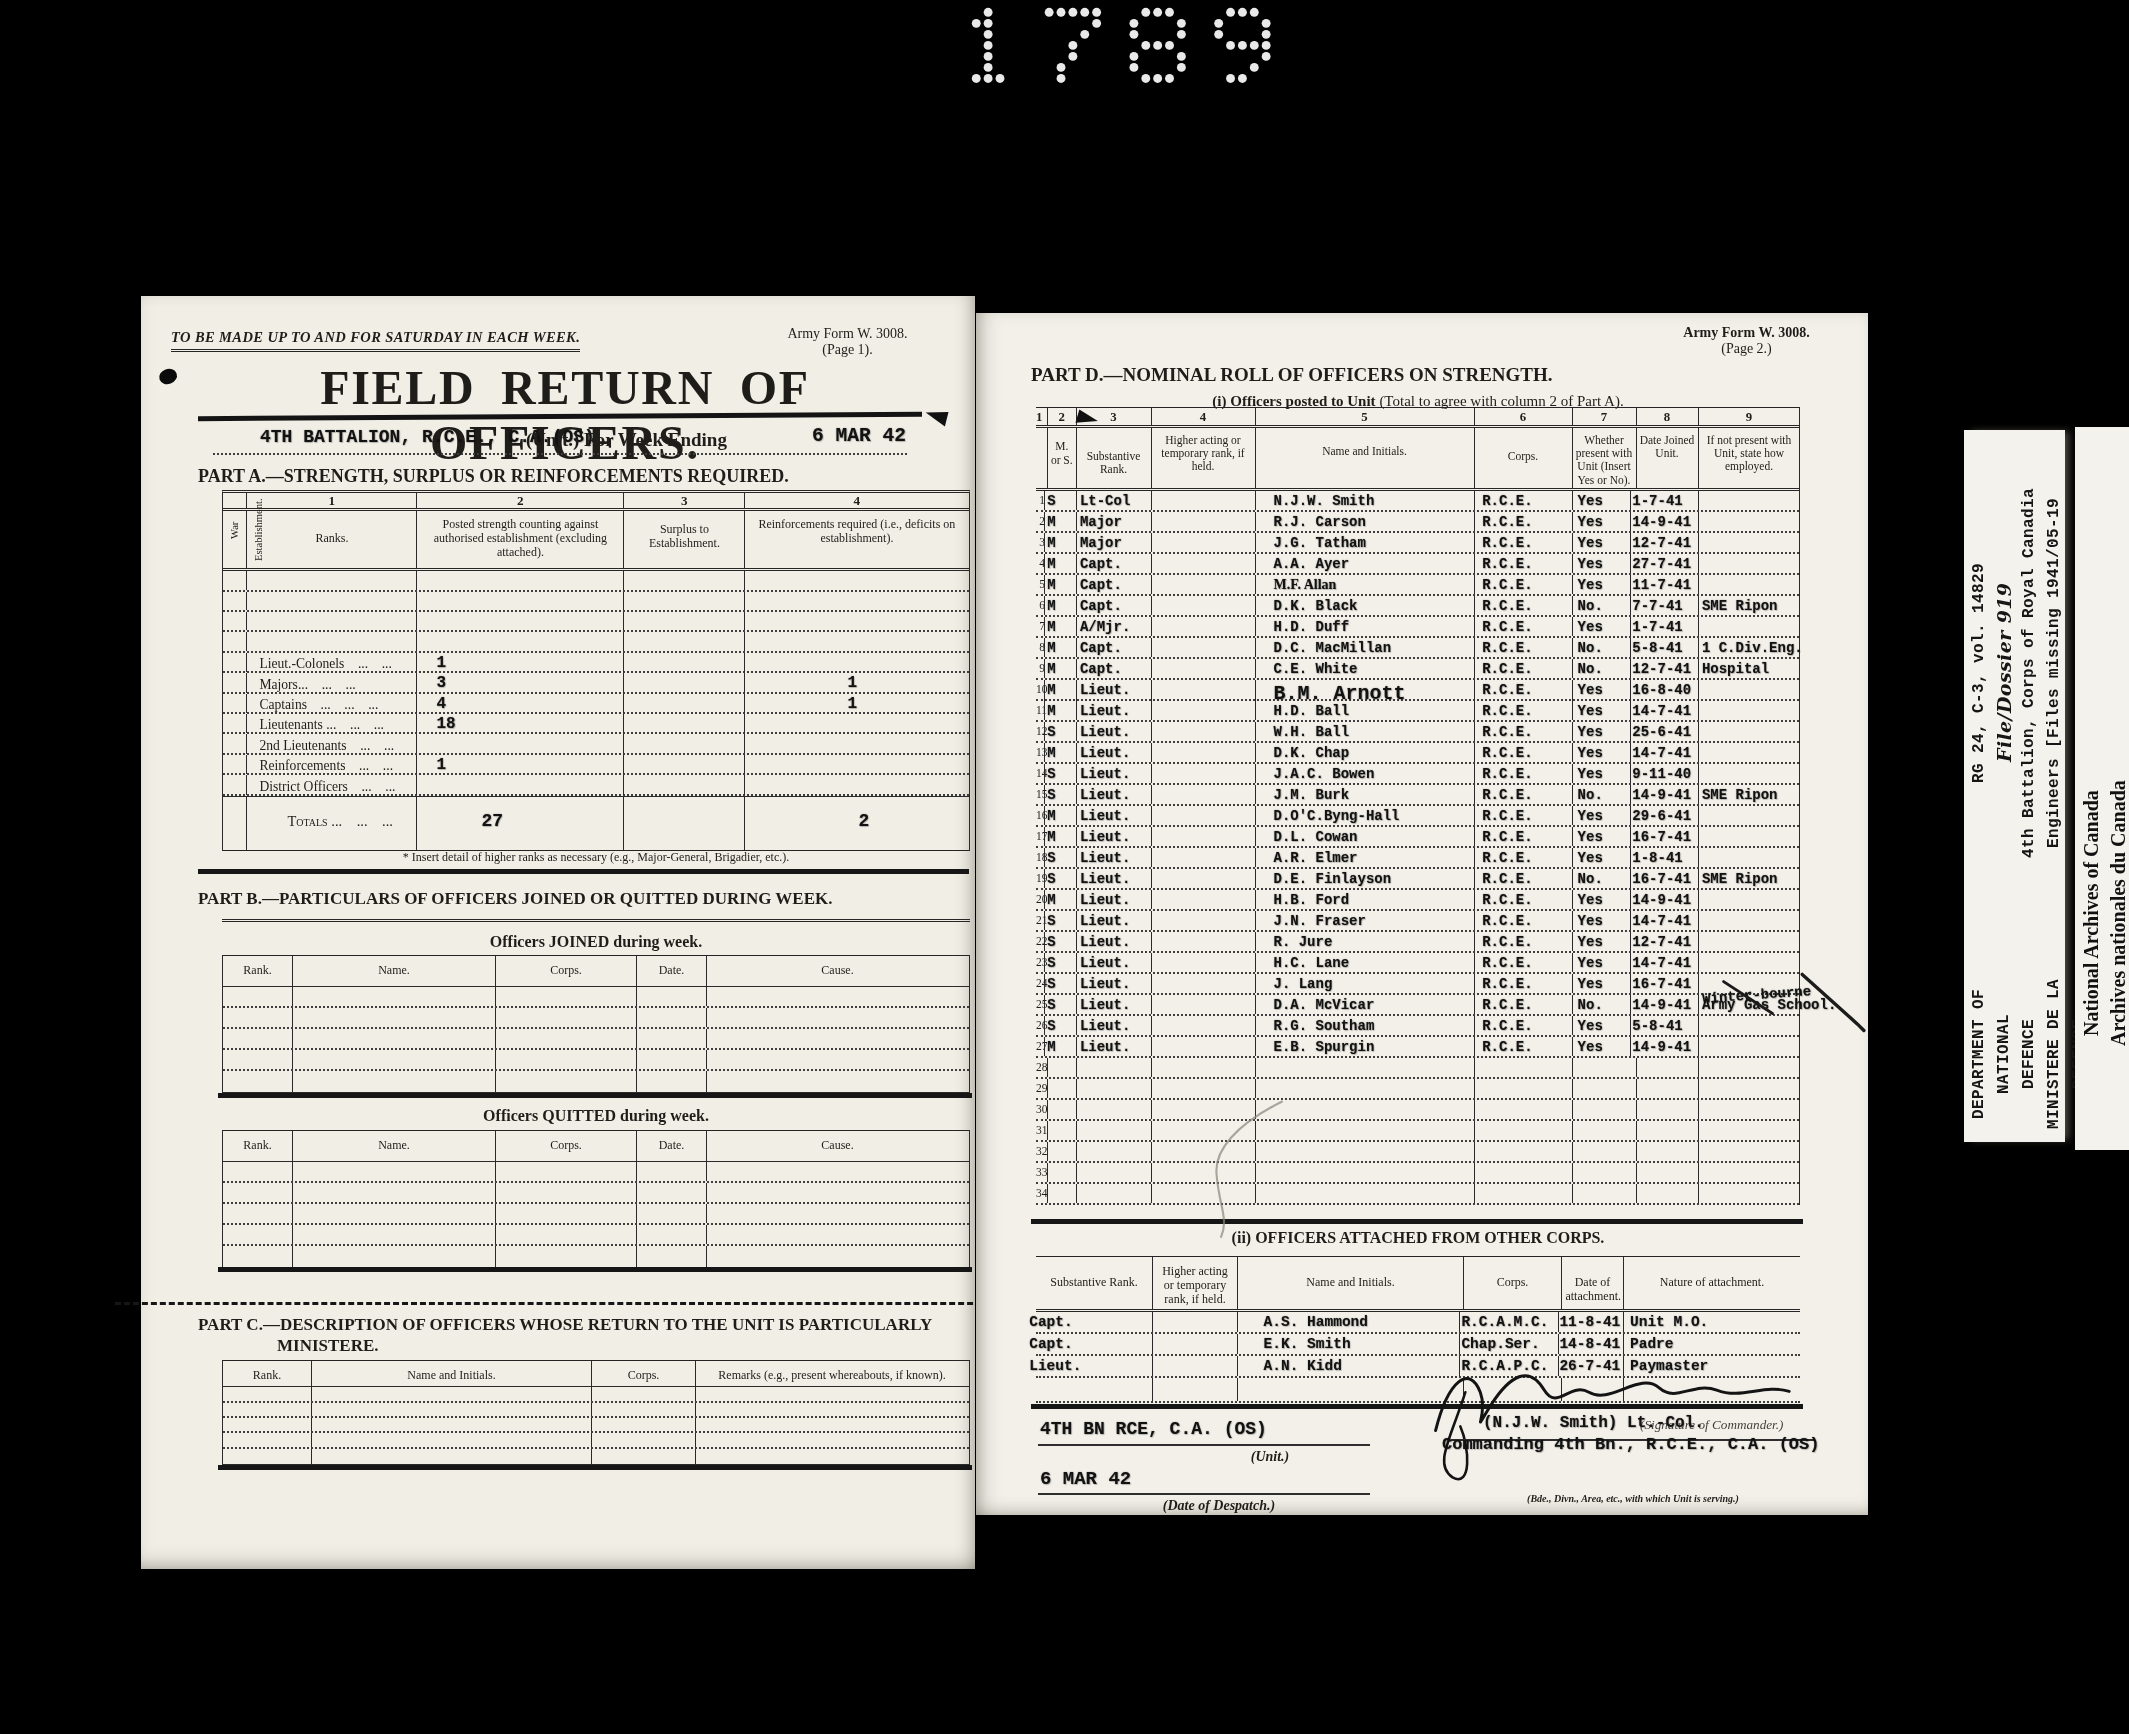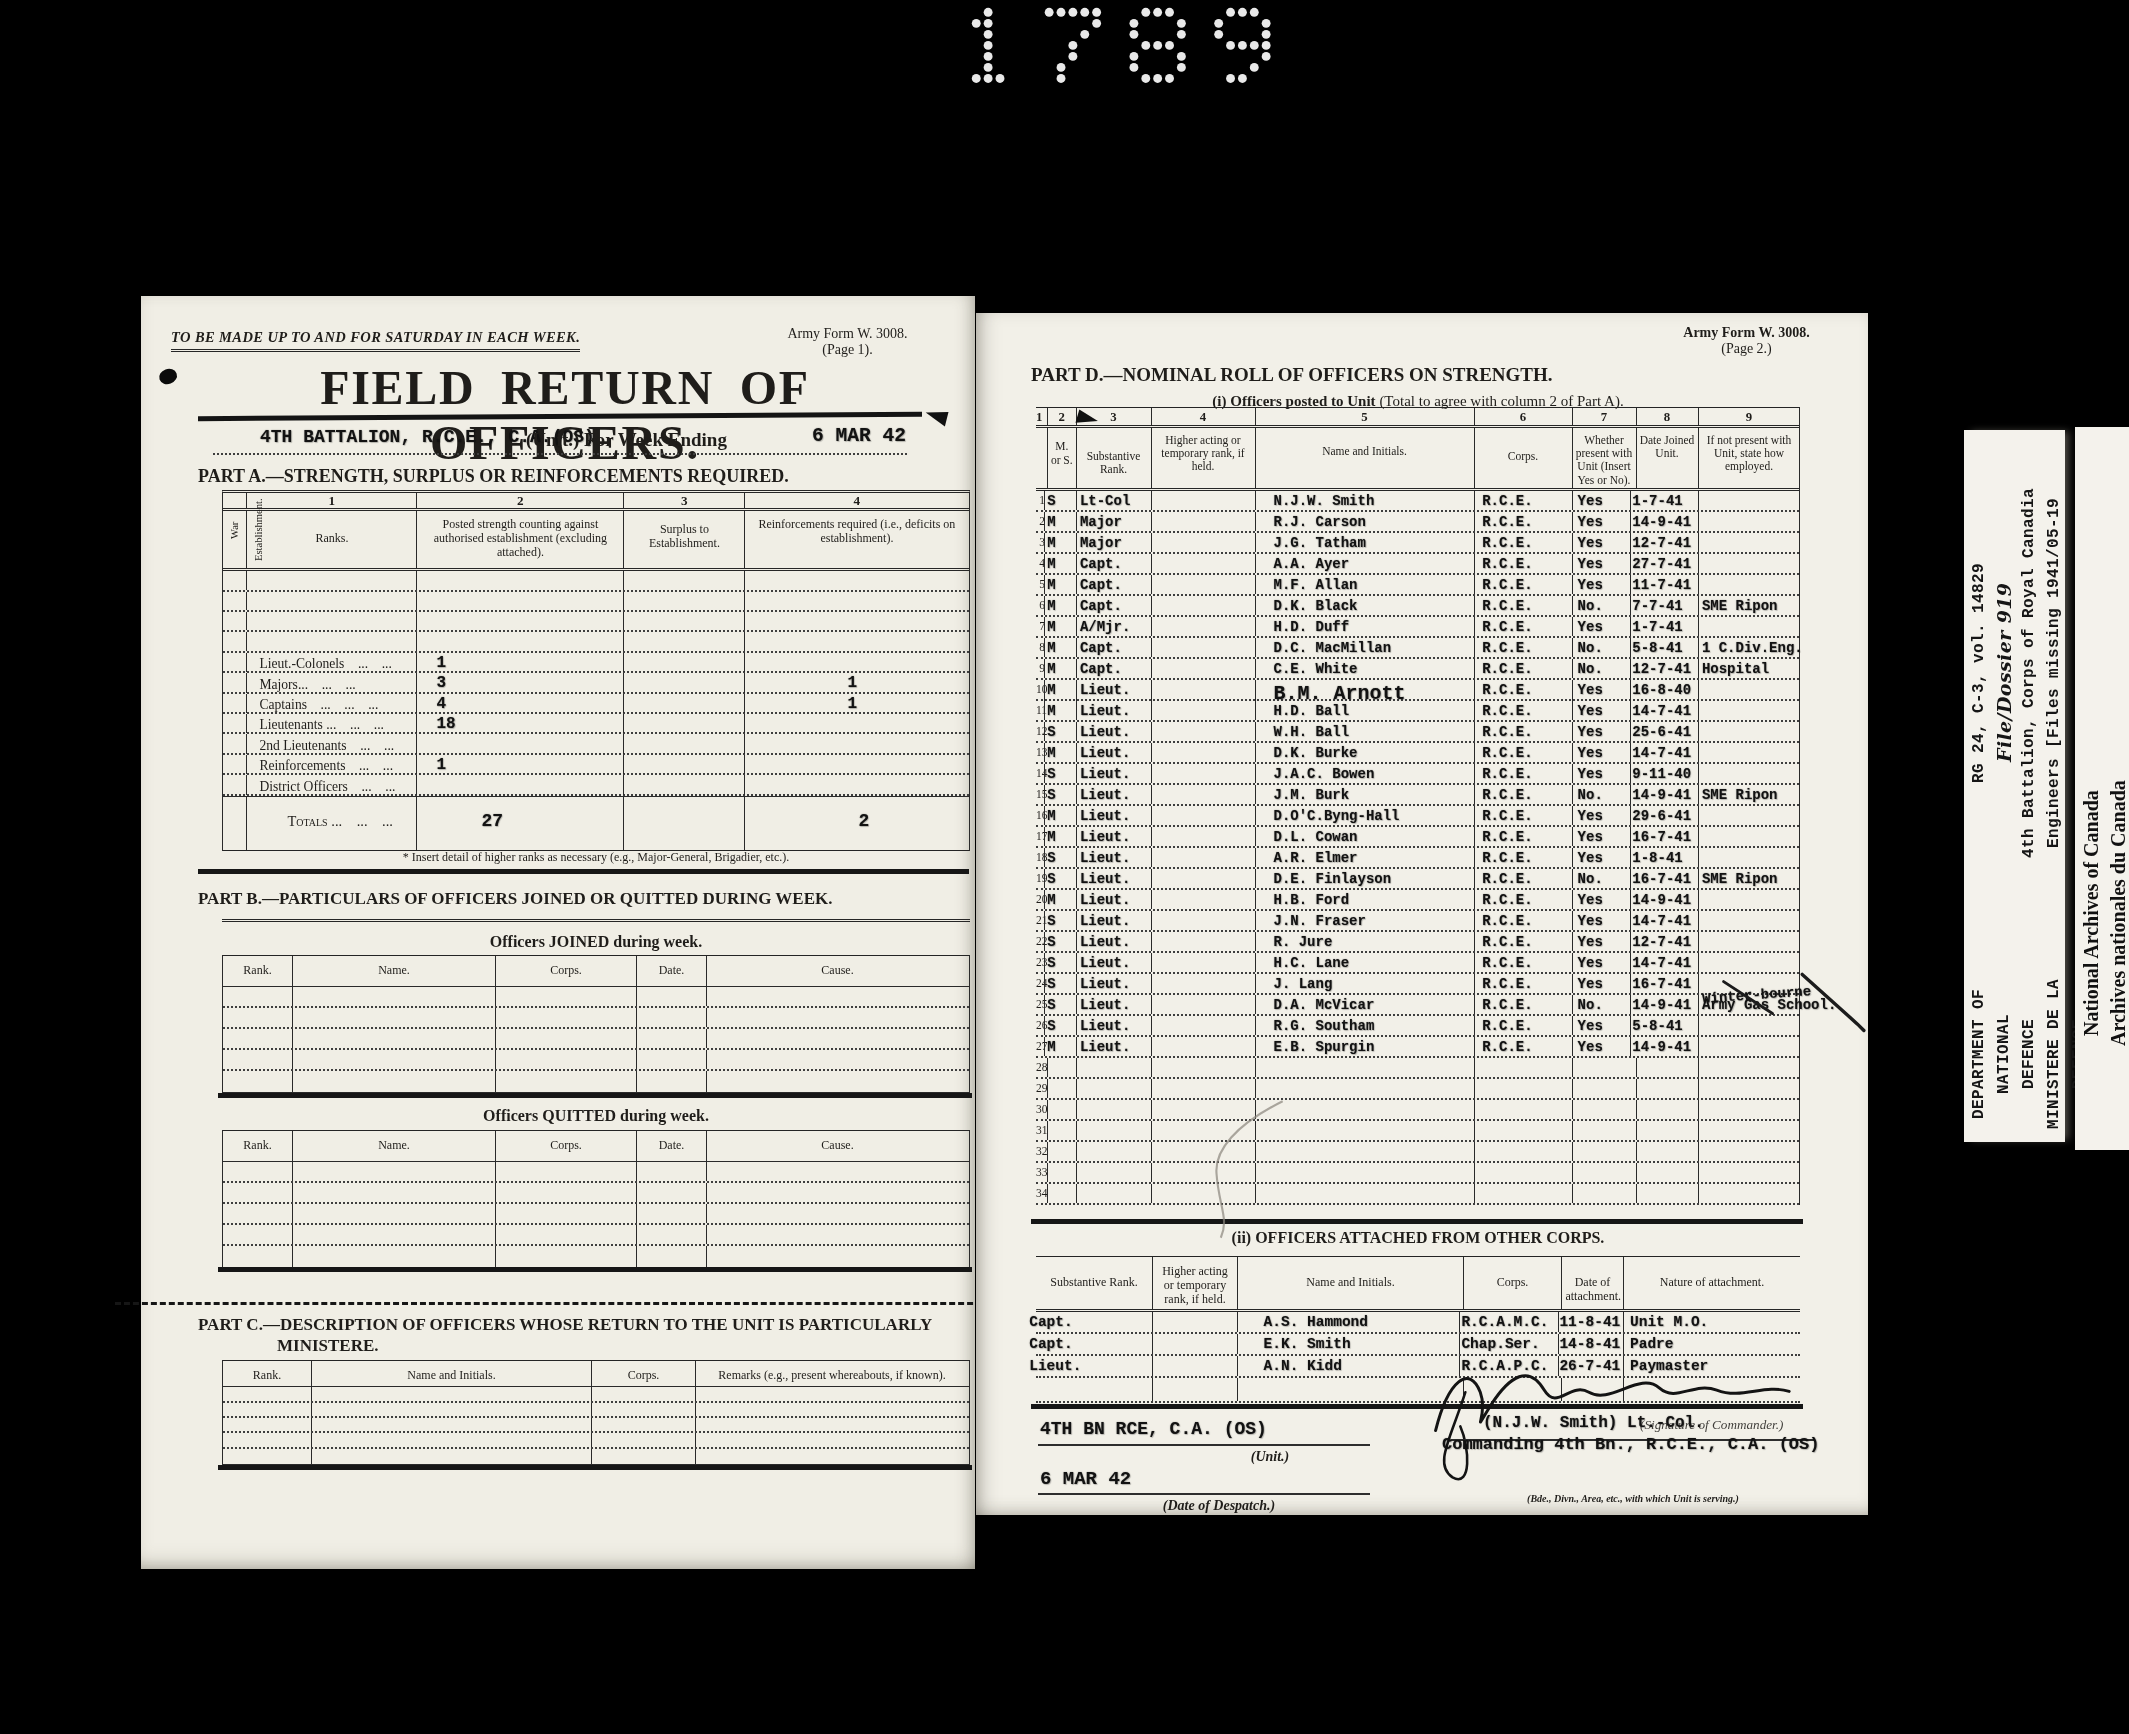--- a/index.html
+++ b/index.html
@@ -436,21 +436,21 @@
         <div class="tcell tw" style="font-size: 14px; padding: 2.6px 0px 0px 7.7px;">R.C.E.</div>
         <div class="tcell tw" style="font-size: 14px; padding: 2.6px 0px 0px 5.1px;">Yes</div>
         <div class="tcell tw" style="font-size: 14px; padding: 2.6px 0px 0px 0.9px; margin-left: -5.1px;">27-7-41</div>
         <div class="tcell tw" style="font-size: 14px; padding: 2.6px 0px 0px 3.4px;"></div>
       </div>
       <div class="trow dotted" style="grid-template-columns: 11px 28.5px 75px 104px 219px 98px 64px 62px 102px; height: 21px;">
         <div class="tcell rownum nl">5</div>
         <div class="tcell tw" style="font-size: 14px; padding: 2.6px 0px 0px 2.6px; margin-left: -3.4px;">M</div>
         <div class="tcell tw" style="font-size: 14px; padding: 2.6px 0px 0px 3.4px;">Capt.</div>
         <div class="tcell "></div>
-        <div class="tcell tw" style="font-size: 14px; padding: 2.6px 0px 0px 18px;">M.F. Allan</div>
+        <div class="tcell tw" style="font-size: 14px; padding: 2.6px 0px 0px 18px; font-family: Liberation Serif, serif;">M.F. Allan</div>
         <div class="tcell tw" style="font-size: 14px; padding: 2.6px 0px 0px 7.7px;">R.C.E.</div>
         <div class="tcell tw" style="font-size: 14px; padding: 2.6px 0px 0px 5.1px;">Yes</div>
         <div class="tcell tw" style="font-size: 14px; padding: 2.6px 0px 0px 0.9px; margin-left: -5.1px;">11-7-41</div>
         <div class="tcell tw" style="font-size: 14px; padding: 2.6px 0px 0px 3.4px;"></div>
       </div>
       <div class="trow dotted" style="grid-template-columns: 11px 28.5px 75px 104px 219px 98px 64px 62px 102px; height: 21px;">
         <div class="tcell rownum nl">6</div>
         <div class="tcell tw" style="font-size: 14px; padding: 2.6px 0px 0px 2.6px; margin-left: -3.4px;">M</div>
         <div class="tcell tw" style="font-size: 14px; padding: 2.6px 0px 0px 3.4px;">Capt.</div>
         <div class="tcell "></div>
@@ -524,21 +524,21 @@
         <div class="tcell tw" style="font-size: 14px; padding: 2.6px 0px 0px 7.7px;">R.C.E.</div>
         <div class="tcell tw" style="font-size: 14px; padding: 2.6px 0px 0px 5.1px;">Yes</div>
         <div class="tcell tw" style="font-size: 14px; padding: 2.6px 0px 0px 0.9px; margin-left: -5.1px;">25-6-41</div>
         <div class="tcell tw" style="font-size: 14px; padding: 2.6px 0px 0px 3.4px;"></div>
       </div>
       <div class="trow dotted" style="grid-template-columns: 11px 28.5px 75px 104px 219px 98px 64px 62px 102px; height: 21px;">
         <div class="tcell rownum nl">13</div>
         <div class="tcell tw" style="font-size: 14px; padding: 2.6px 0px 0px 2.6px; margin-left: -3.4px;">M</div>
         <div class="tcell tw" style="font-size: 14px; padding: 2.6px 0px 0px 3.4px;">Lieut.</div>
         <div class="tcell "></div>
-        <div class="tcell tw" style="font-size: 14px; padding: 2.6px 0px 0px 18px;">D.K. Burke</div>
+        <div class="tcell tw" style="font-size: 14px; padding: 2.6px 0px 0px 18px;">D.K. Chap</div>
         <div class="tcell tw" style="font-size: 14px; padding: 2.6px 0px 0px 7.7px;">R.C.E.</div>
         <div class="tcell tw" style="font-size: 14px; padding: 2.6px 0px 0px 5.1px;">Yes</div>
         <div class="tcell tw" style="font-size: 14px; padding: 2.6px 0px 0px 0.9px; margin-left: -5.1px;">14-7-41</div>
         <div class="tcell tw" style="font-size: 14px; padding: 2.6px 0px 0px 3.4px;"></div>
       </div>
       <div class="trow dotted" style="grid-template-columns: 11px 28.5px 75px 104px 219px 98px 64px 62px 102px; height: 21px;">
         <div class="tcell rownum nl">14</div>
         <div class="tcell tw" style="font-size: 14px; padding: 2.6px 0px 0px 2.6px; margin-left: -3.4px;">S</div>
         <div class="tcell tw" style="font-size: 14px; padding: 2.6px 0px 0px 3.4px;">Lieut.</div>
         <div class="tcell "></div>

